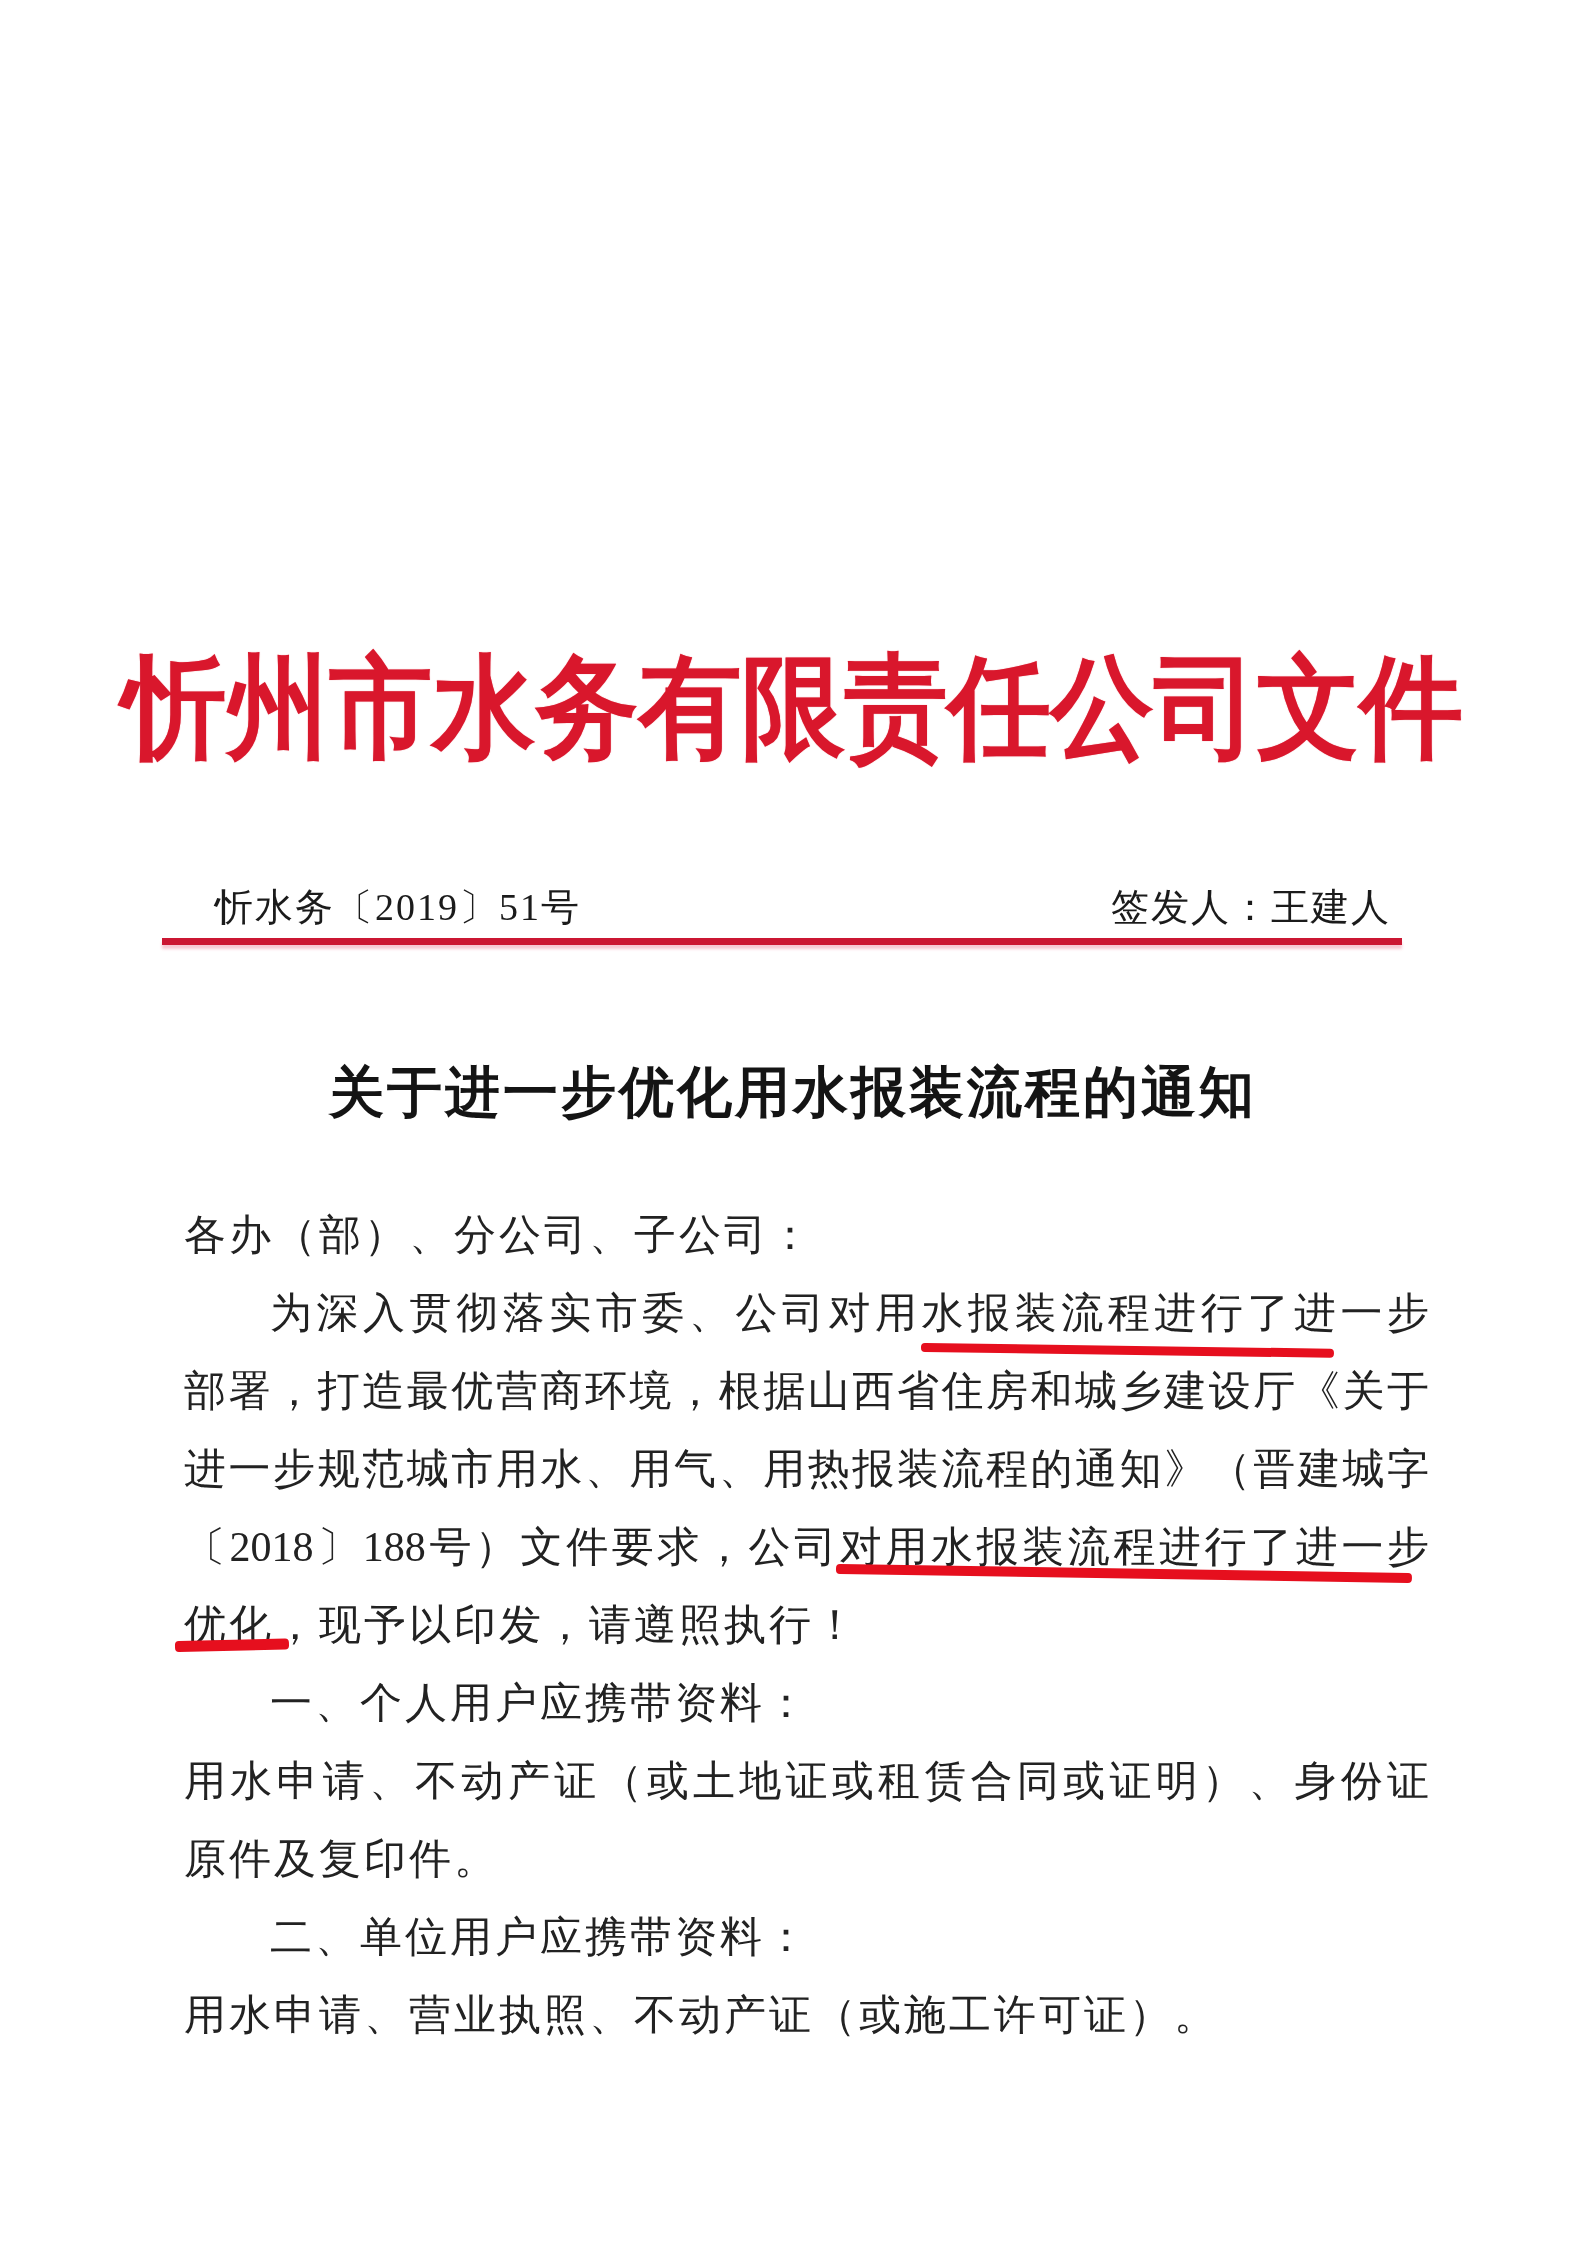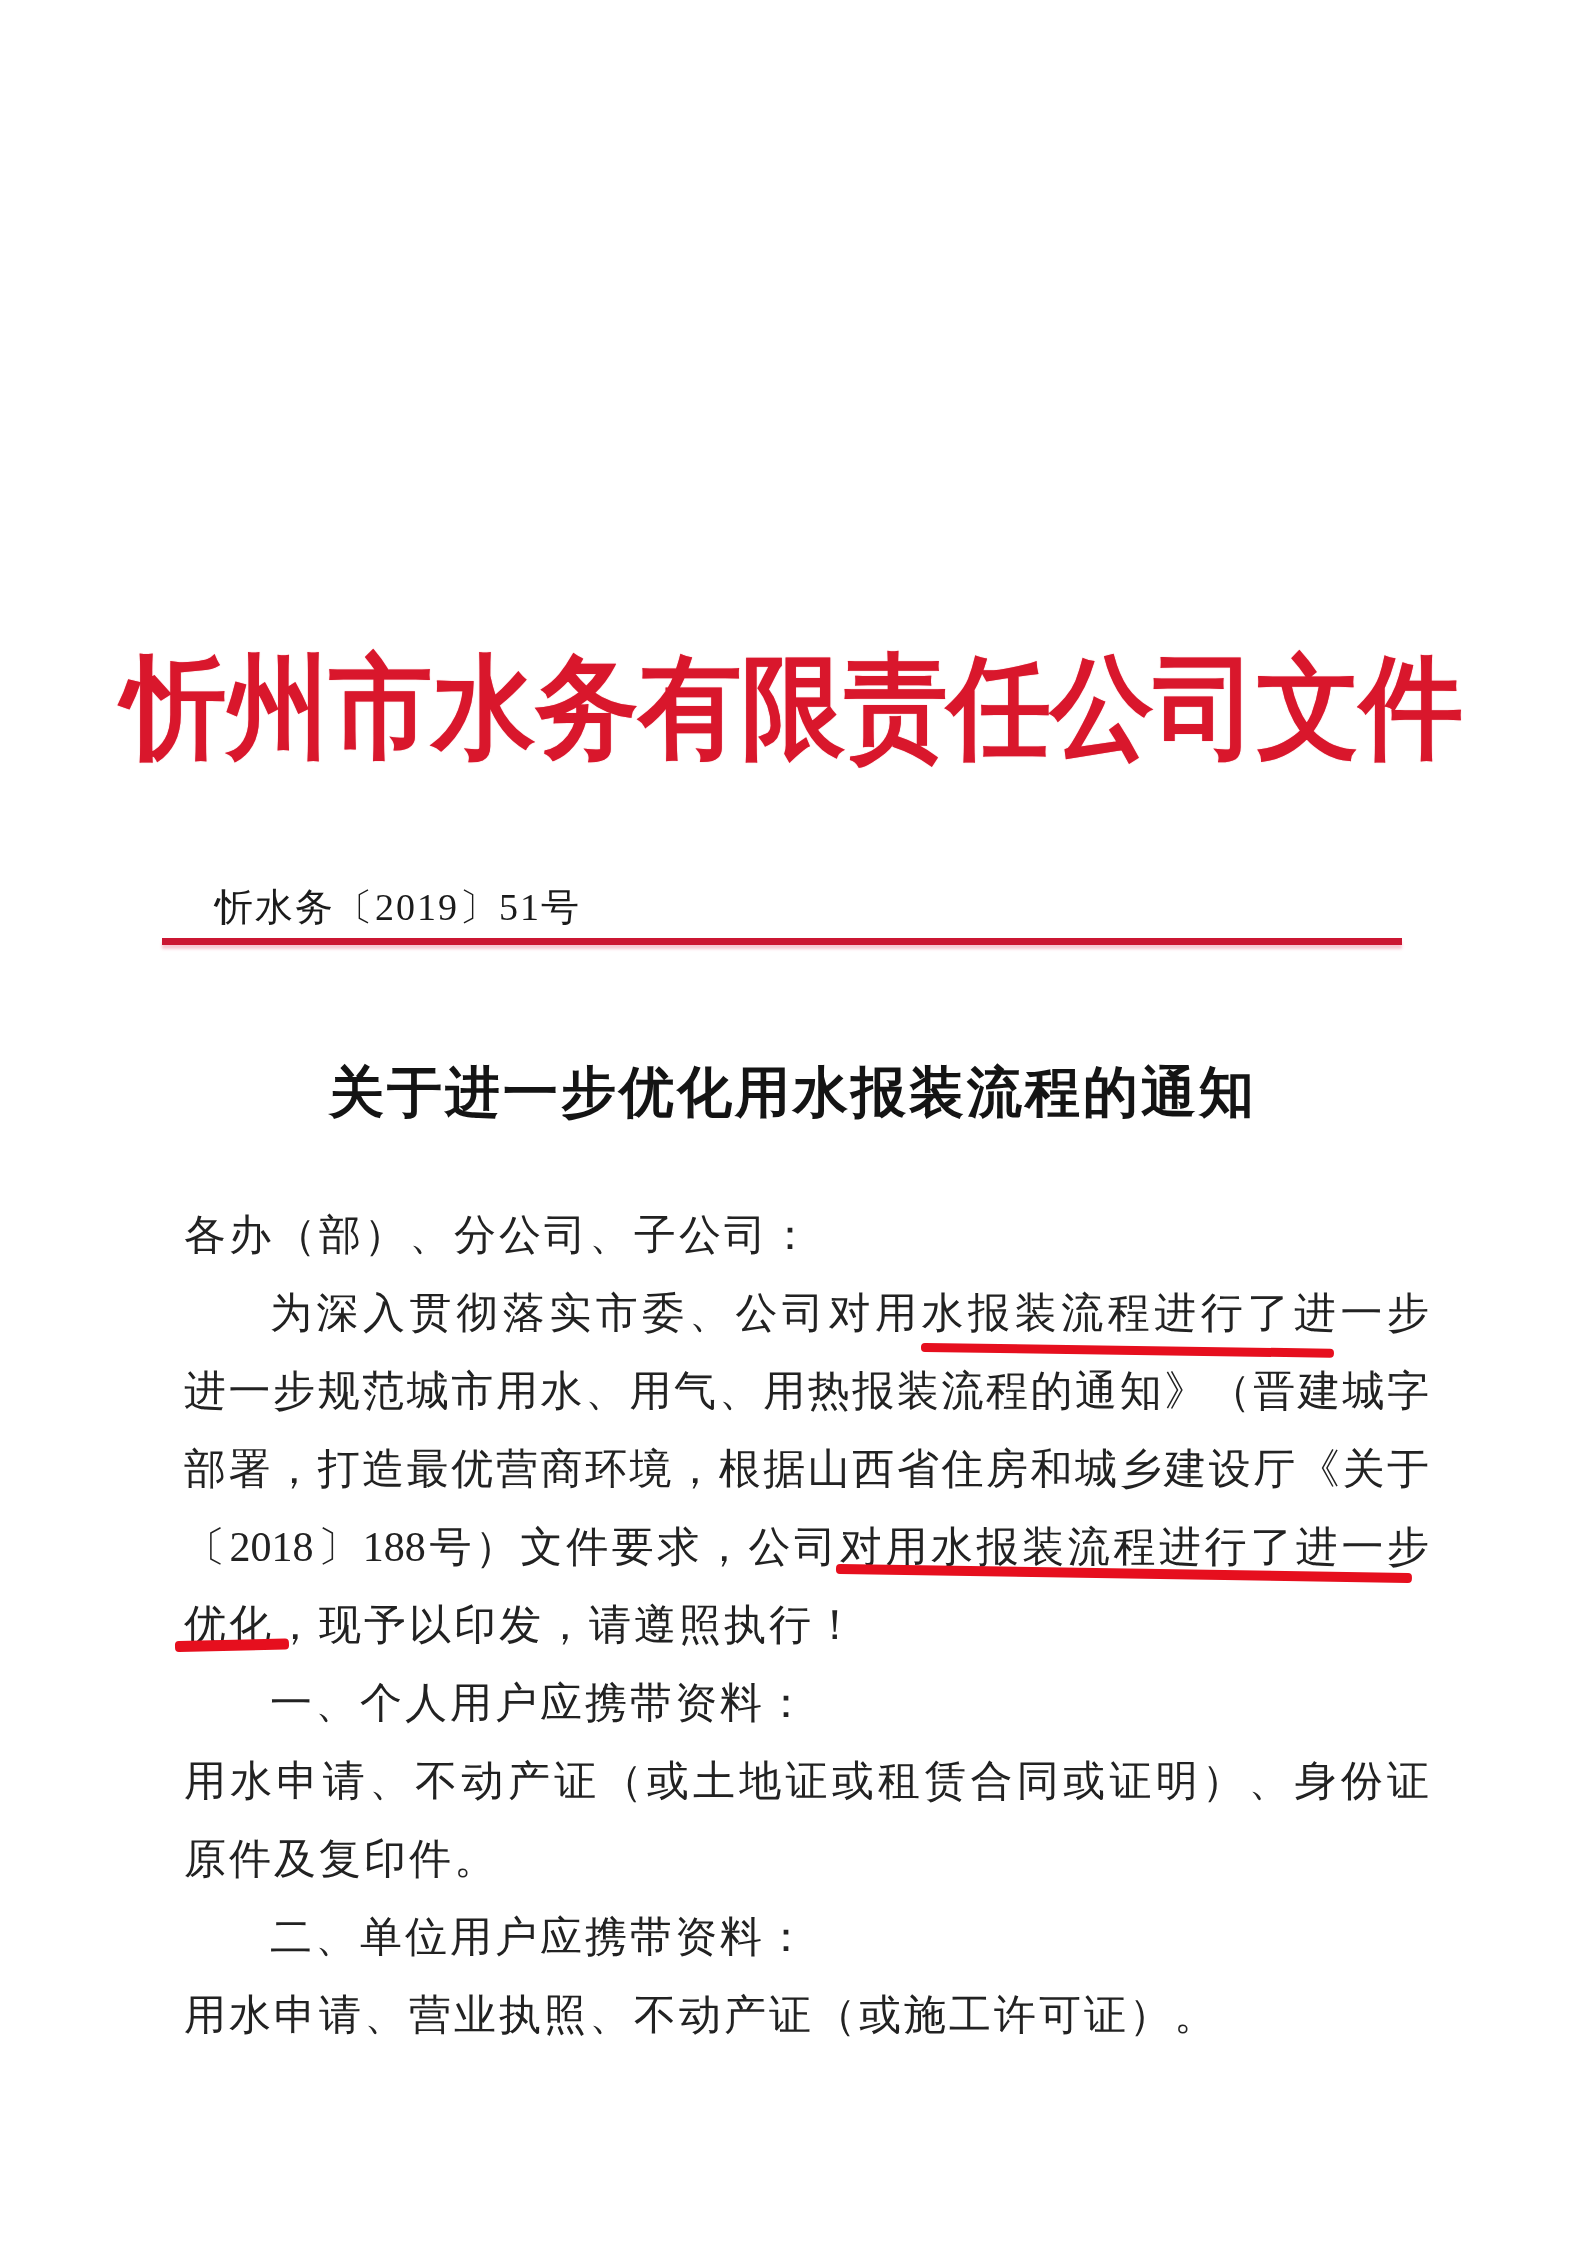--- a/index.html
+++ b/index.html
@@ -84,31 +84,32 @@
 </style>
 </head>
 <body>
 
 <div class="page">
 
   <div class="org-title">忻州市水务有限责任公司文件</div>
 
   <div class="ref-row">
     <span>忻水务〔2019〕51号</span>
+    <span>签发人：王建人</span>
   </div>
 
   <div class="red-rule"></div>
 
   <div class="doc-title">关于进一步优化用水报装流程的通知</div>
 
   <div class="body-block">
     <div class="bline">各办（部）、分公司、子公司：</div>
     <div class="bline indent fill">为深入贯彻落实市委、公司对用水报装流程进行了进一步</div>
+    <div class="bline fill">部署，打造最优营商环境，根据山西省住房和城乡建设厅《关于</div>
     <div class="bline fill">进一步规范城市用水、用气、用热报装流程的通知》（晋建城字</div>
-    <div class="bline fill">部署，打造最优营商环境，根据山西省住房和城乡建设厅《关于</div>
     <div class="bline fill">〔2018〕188号）文件要求，公司对用水报装流程进行了进一步</div>
     <div class="bline">优化，现予以印发，请遵照执行！</div>
     <div class="bline indent">一、个人用户应携带资料：</div>
     <div class="bline fill">用水申请、不动产证（或土地证或租赁合同或证明）、身份证</div>
     <div class="bline">原件及复印件。</div>
     <div class="bline indent">二、单位用户应携带资料：</div>
     <div class="bline">用水申请、营业执照、不动产证（或施工许可证）。</div>
   </div>
 
   <div class="underline-mark u1"></div>

